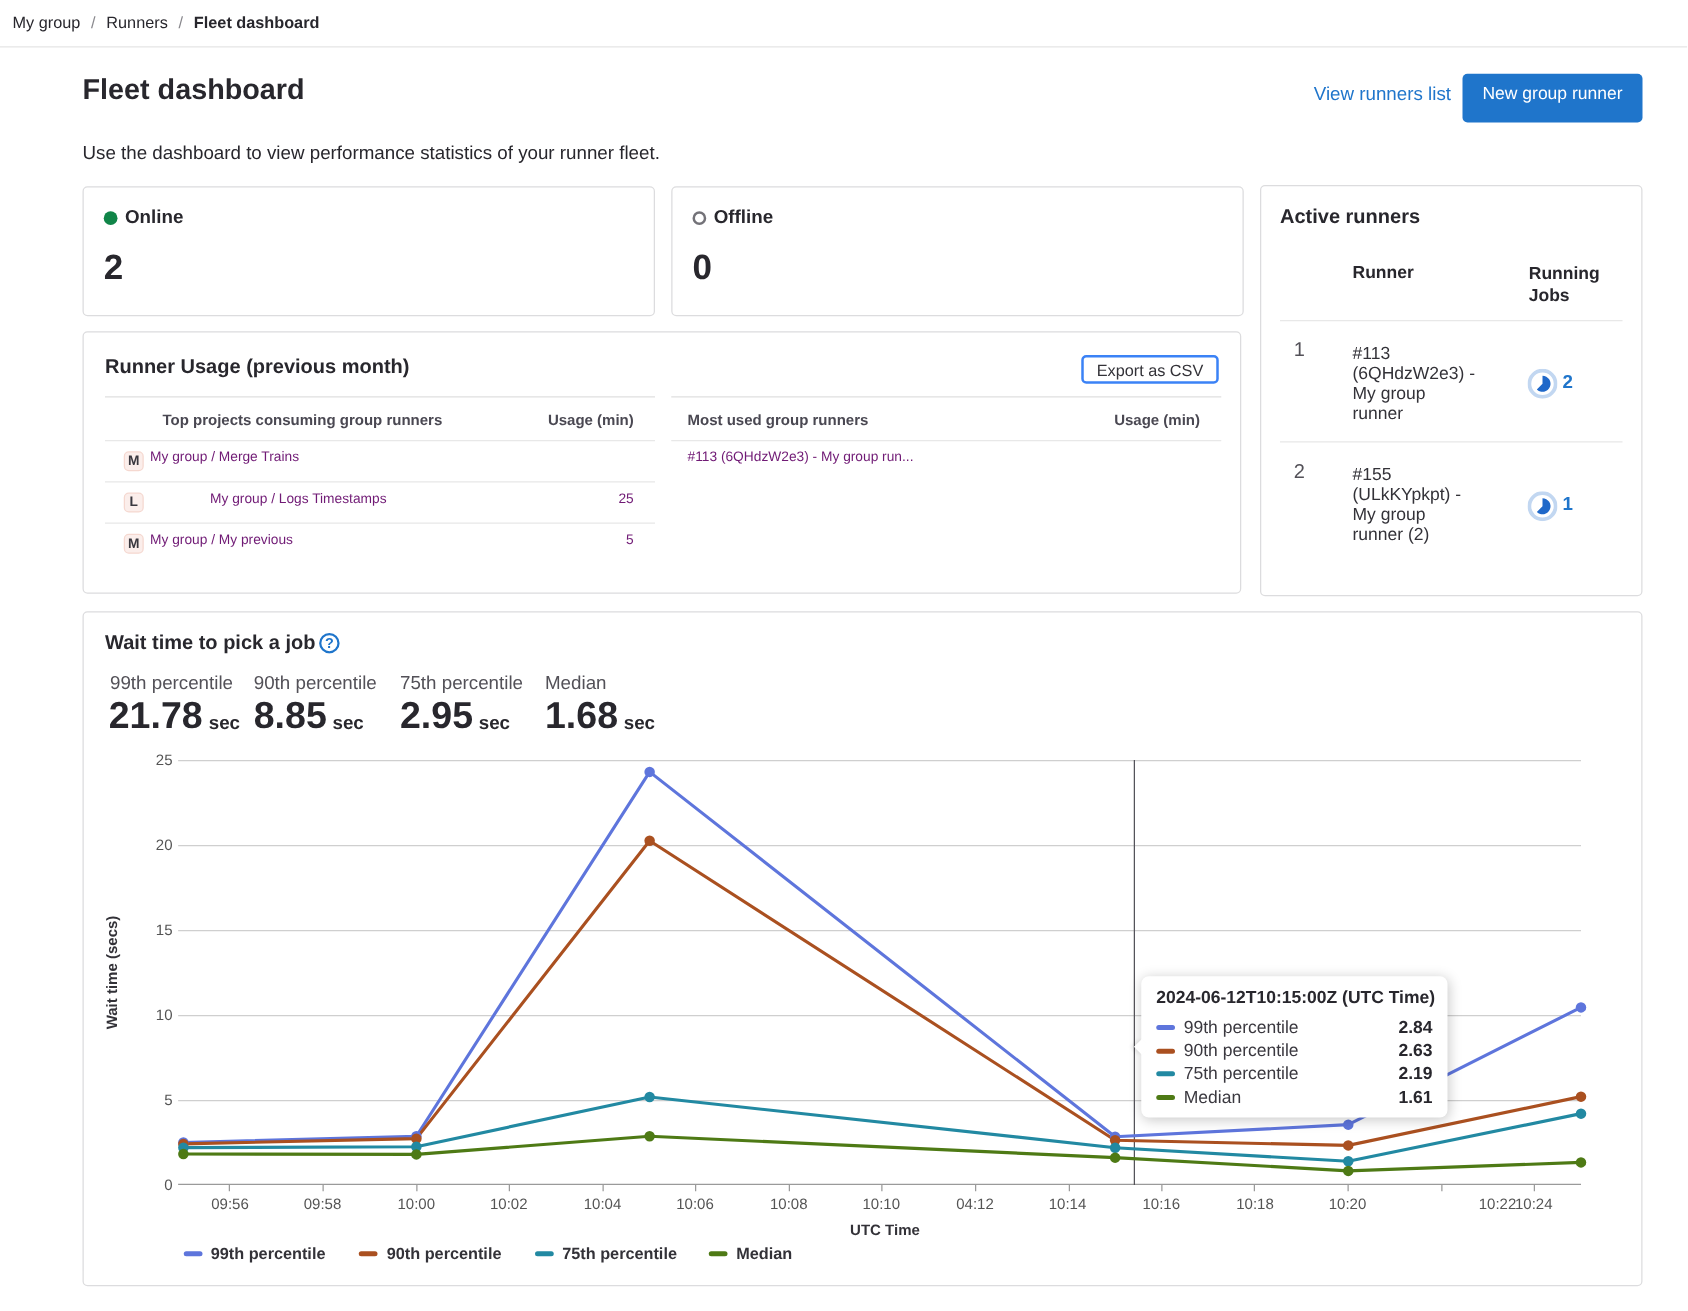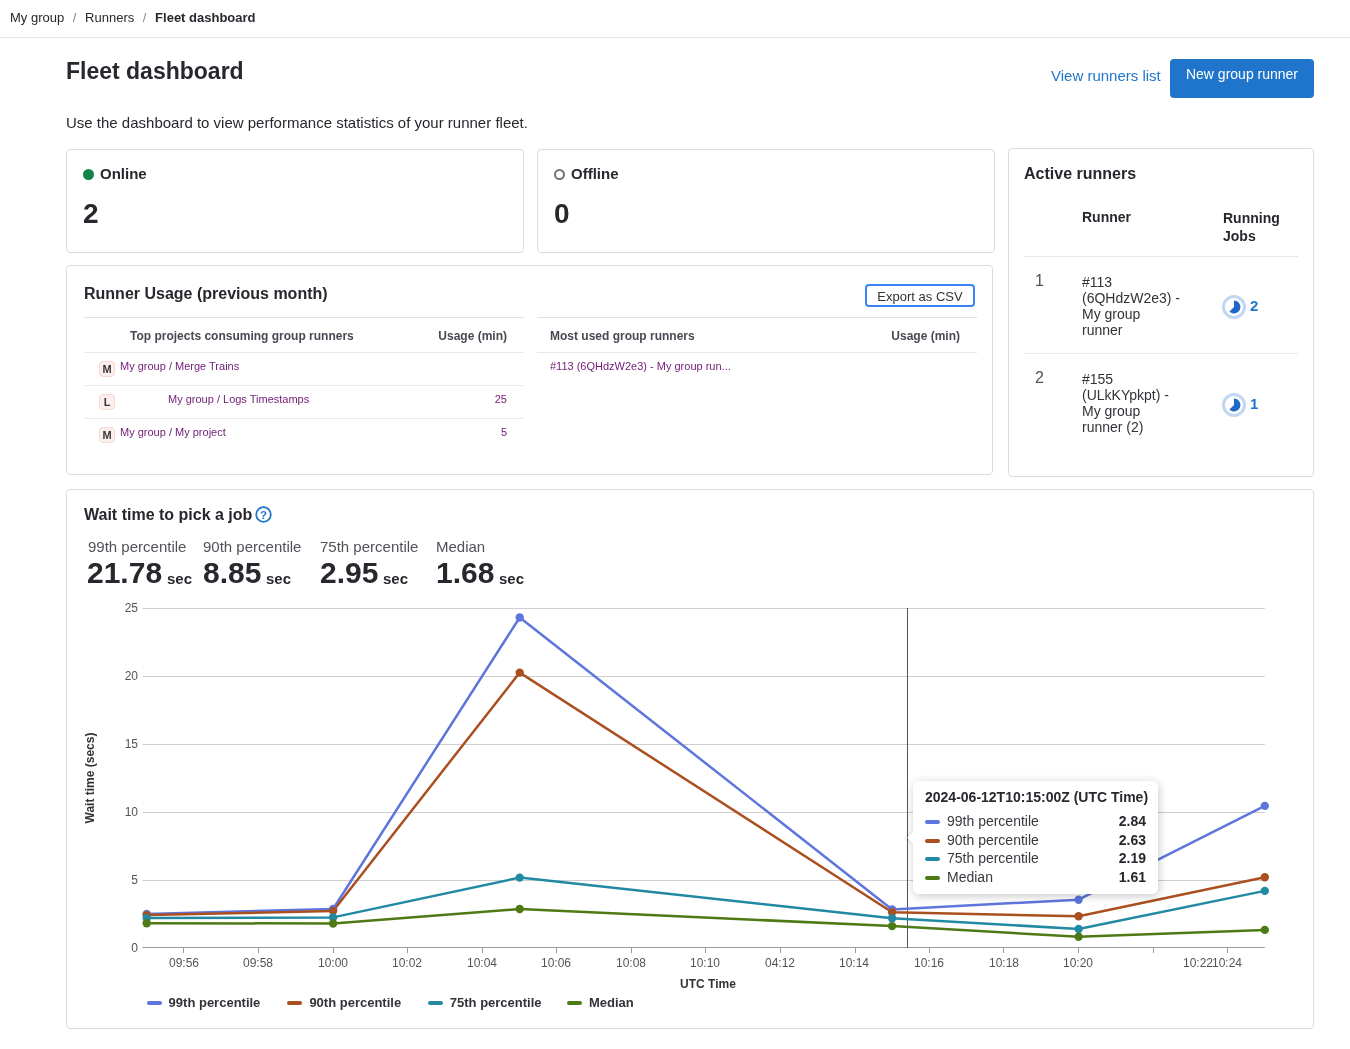--- a/index.html
+++ b/index.html
@@ -78,21 +78,21 @@
   <div class="abs hdr12" style="left:84px; top:329px; width:423px; text-align:right;">Usage (min)</div>
   <div class="abs" style="left:84px; top:352px; width:440px; border-top:1px solid #e8e8e8;"></div>
   <div class="abs av" style="left:99px; top:361px;">M</div>
   <div class="abs row15" style="left:120px; top:360px;">My group / Merge Trains</div>
   <div class="abs" style="left:84px; top:385px; width:440px; border-top:1px solid #e8e8e8;"></div>
   <div class="abs av" style="left:99px; top:394px;">L</div>
   <div class="abs row15" style="left:120px; top:393px;margin-left:48px;">My group / Logs Timestamps</div>
   <div class="abs row15" style="left:84px; top:393px; width:423px; text-align:right;">25</div>
   <div class="abs" style="left:84px; top:418px; width:440px; border-top:1px solid #e8e8e8;"></div>
   <div class="abs av" style="left:99px; top:427px;">M</div>
-  <div class="abs row15" style="left:120px; top:426px;">My group / My project</div>
+  <div class="abs row15" style="left:120px; top:426px;">My group / My previous</div>
   <div class="abs row15" style="left:84px; top:426px; width:423px; text-align:right;">5</div>
 
   <div class="abs" style="left:537px; top:317px; width:440px; border-top:1px solid #e0e0e0;"></div>
   <div class="abs hdr12" style="left:550px; top:329px;">Most used group runners</div>
   <div class="abs hdr12" style="left:537px; top:329px; width:423px; text-align:right;">Usage (min)</div>
   <div class="abs" style="left:537px; top:352px; width:440px; border-top:1px solid #e8e8e8;"></div>
   <div class="abs row15" style="left:550px; top:360px;">#113 (6QHdzW2e3) - My group run...</div>
 
   <div class="card" style="left:66px; top:489px; width:1248px; height:540px;"></div>
   <div class="abs" style="left:84px; top:506px; font-size:16px; font-weight:bold;">Wait time to pick a job</div>

